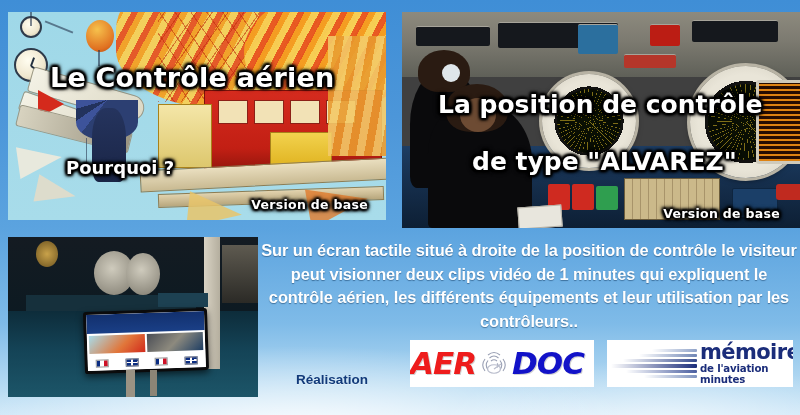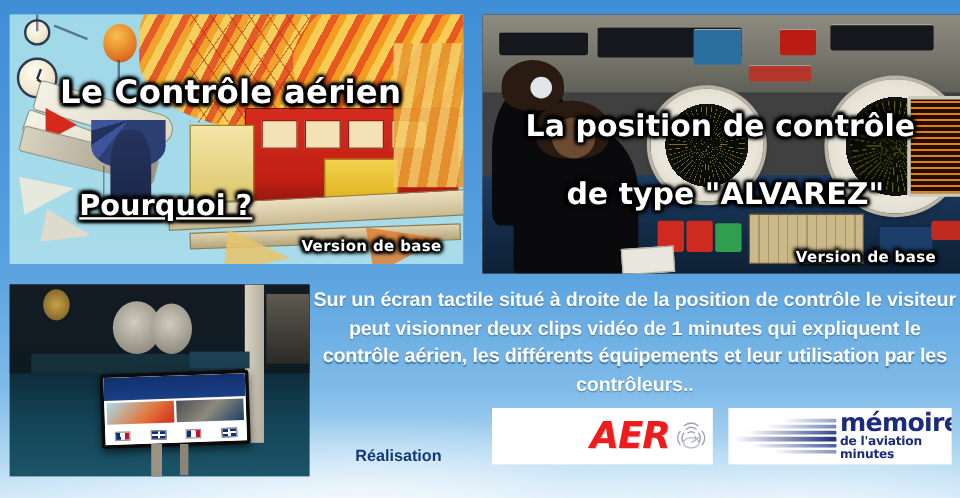--- a/index.html
+++ b/index.html
@@ -183,21 +183,21 @@
     position:absolute; left:296px; top:372px;
     color:#123a7a; font-size:13.5px; font-weight:bold;
     text-shadow:0 1px 0 rgba(255,255,255,.35);
   }
 
   
   .logo-box{
     position:absolute; background:#ffffff; overflow:hidden;
     display:flex; align-items:center;
   }
-  #logo-aerodoc{ left:410px; top:340px; width:184px; height:47px; justify-content:flex-end; }
+  #logo-aerodoc{ left:410px; top:340px; width:184px; height:47px; justify-content:flex-start; }
   .aerodoc-row{ display:flex; align-items:center; position:relative; }
   .aer-txt{
     font-family:"DejaVu Sans", sans-serif;
     font-weight:bold; font-size:31px; line-height:31px;
     font-style:italic;
     letter-spacing:-1px;
   }
   .aer-red{ color:#ee1c1c; text-shadow:1px 1px 0 rgba(0,0,0,.18); }
   .aer-blue{
     color:#1212c8; text-shadow:1px 1px 0 rgba(0,0,0,.18);
@@ -228,21 +228,21 @@
     position:absolute; color:#ffffff; font-weight:bold;
     font-family:"DejaVu Sans", sans-serif;
     -webkit-text-stroke:0px;
     text-shadow:
       2px 0 2px #000, -2px 0 2px #000, 0 2px 2px #000, 0 -2px 2px #000,
       2px 2px 3px #000, -2px -2px 3px #000, 2px -2px 3px #000, -2px 2px 3px #000,
       0 0 6px rgba(0,0,0,.9);
     white-space:nowrap;
   }
   #aff-title{ left:42px; top:50px; font-size:27px; letter-spacing:0.2px; }
-  #aff-q1{ left:58px; top:145px; font-size:24px;text-decoration:underline; }
+  #aff-q1{ left:58px; top:145px; font-size:18px; }
   #aff-q2{ left:190px; top:178px; font-size:22px; }
   #aff-version{ right:18px; bottom:8px; font-size:12.5px; letter-spacing:.3px; }
 
   #alv-l1{ left:36px; top:78px; font-size:25px; }
   #alv-l2{ left:70px; top:135px; font-size:25px; }
   #alv-version{ right:60px; bottom:7px; font-size:12.5px; letter-spacing:.3px;}
 </style>
 </head>
 <body>
 
@@ -385,20 +385,21 @@
             <path d="M8 12 Q3.5 18 8 24"></path>
             <path d="M11 13.5 Q7.5 18 11 22.5"></path>
             <path d="M26 12 Q30.5 18 26 24"></path>
             <path d="M23 13.5 Q26.5 18 23 22.5"></path>
             <path d="M20 16.5 Q22 18 20 20.5"></path>
           </g>
           <ellipse cx="17" cy="22" rx="6.5" ry="4.2" fill="none" stroke="#b9bdcc" stroke-width="1.1"></ellipse>
           <path d="M17 22 L24 17" stroke="#b9bdcc" stroke-width="1.2" fill="none"></path>
         </svg>
       </span>
+      <span class="aer-txt aer-blue">DOC</span>
     </div>
   </div>
 
   <div class="logo-box" id="logo-memoire">
     <div class="mem-lines">
       <div class="mem-line" style="width:52%; background:linear-gradient(90deg,rgba(200,212,235,0) 0%, #8fa2c8 100%);"></div>
       <div class="mem-line" style="width:68%; background:linear-gradient(90deg,rgba(200,212,235,0) 0%, #6f85b4 100%);"></div>
       <div class="mem-line" style="width:86%; background:linear-gradient(90deg,rgba(200,212,235,0) 0%, #33488c 100%);"></div>
       <div class="mem-line" style="width:100%; background:linear-gradient(90deg,rgba(200,212,235,0) 0%, #1b2d7a 100%); height:4px;"></div>
       <div class="mem-line" style="width:82%; background:linear-gradient(90deg,rgba(200,212,235,0) 0%, #4a5ea0 100%);"></div>

